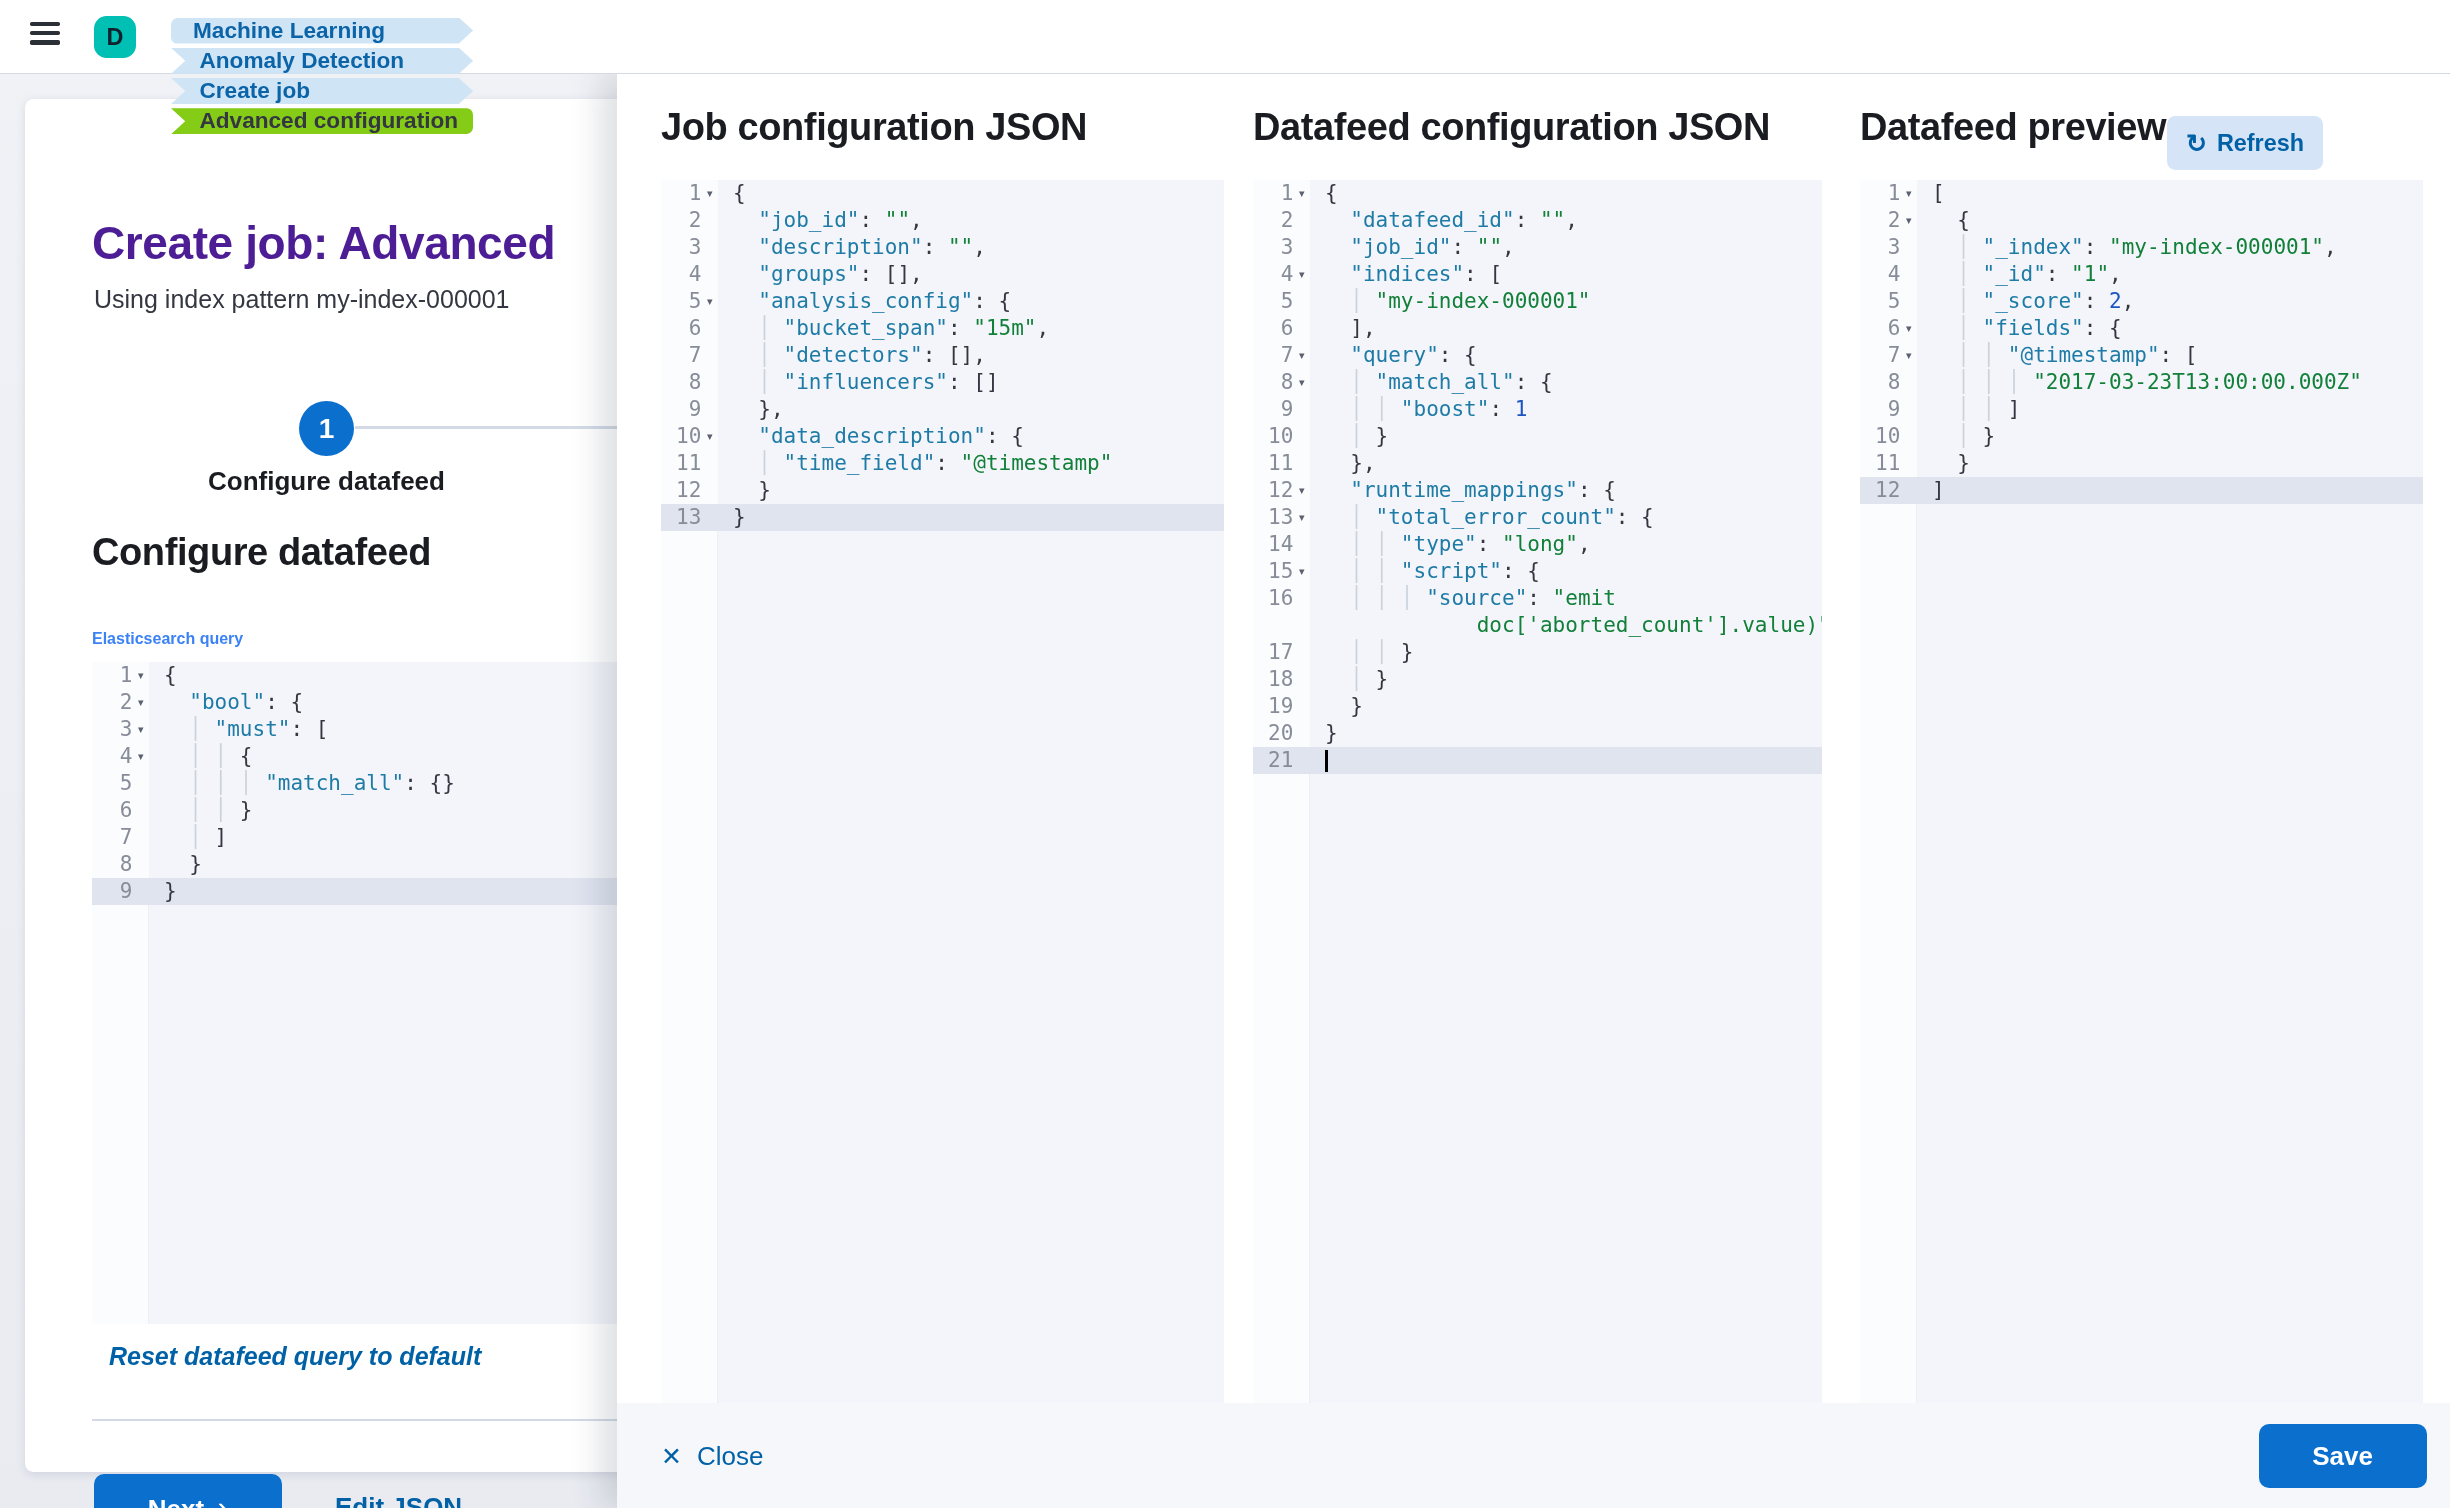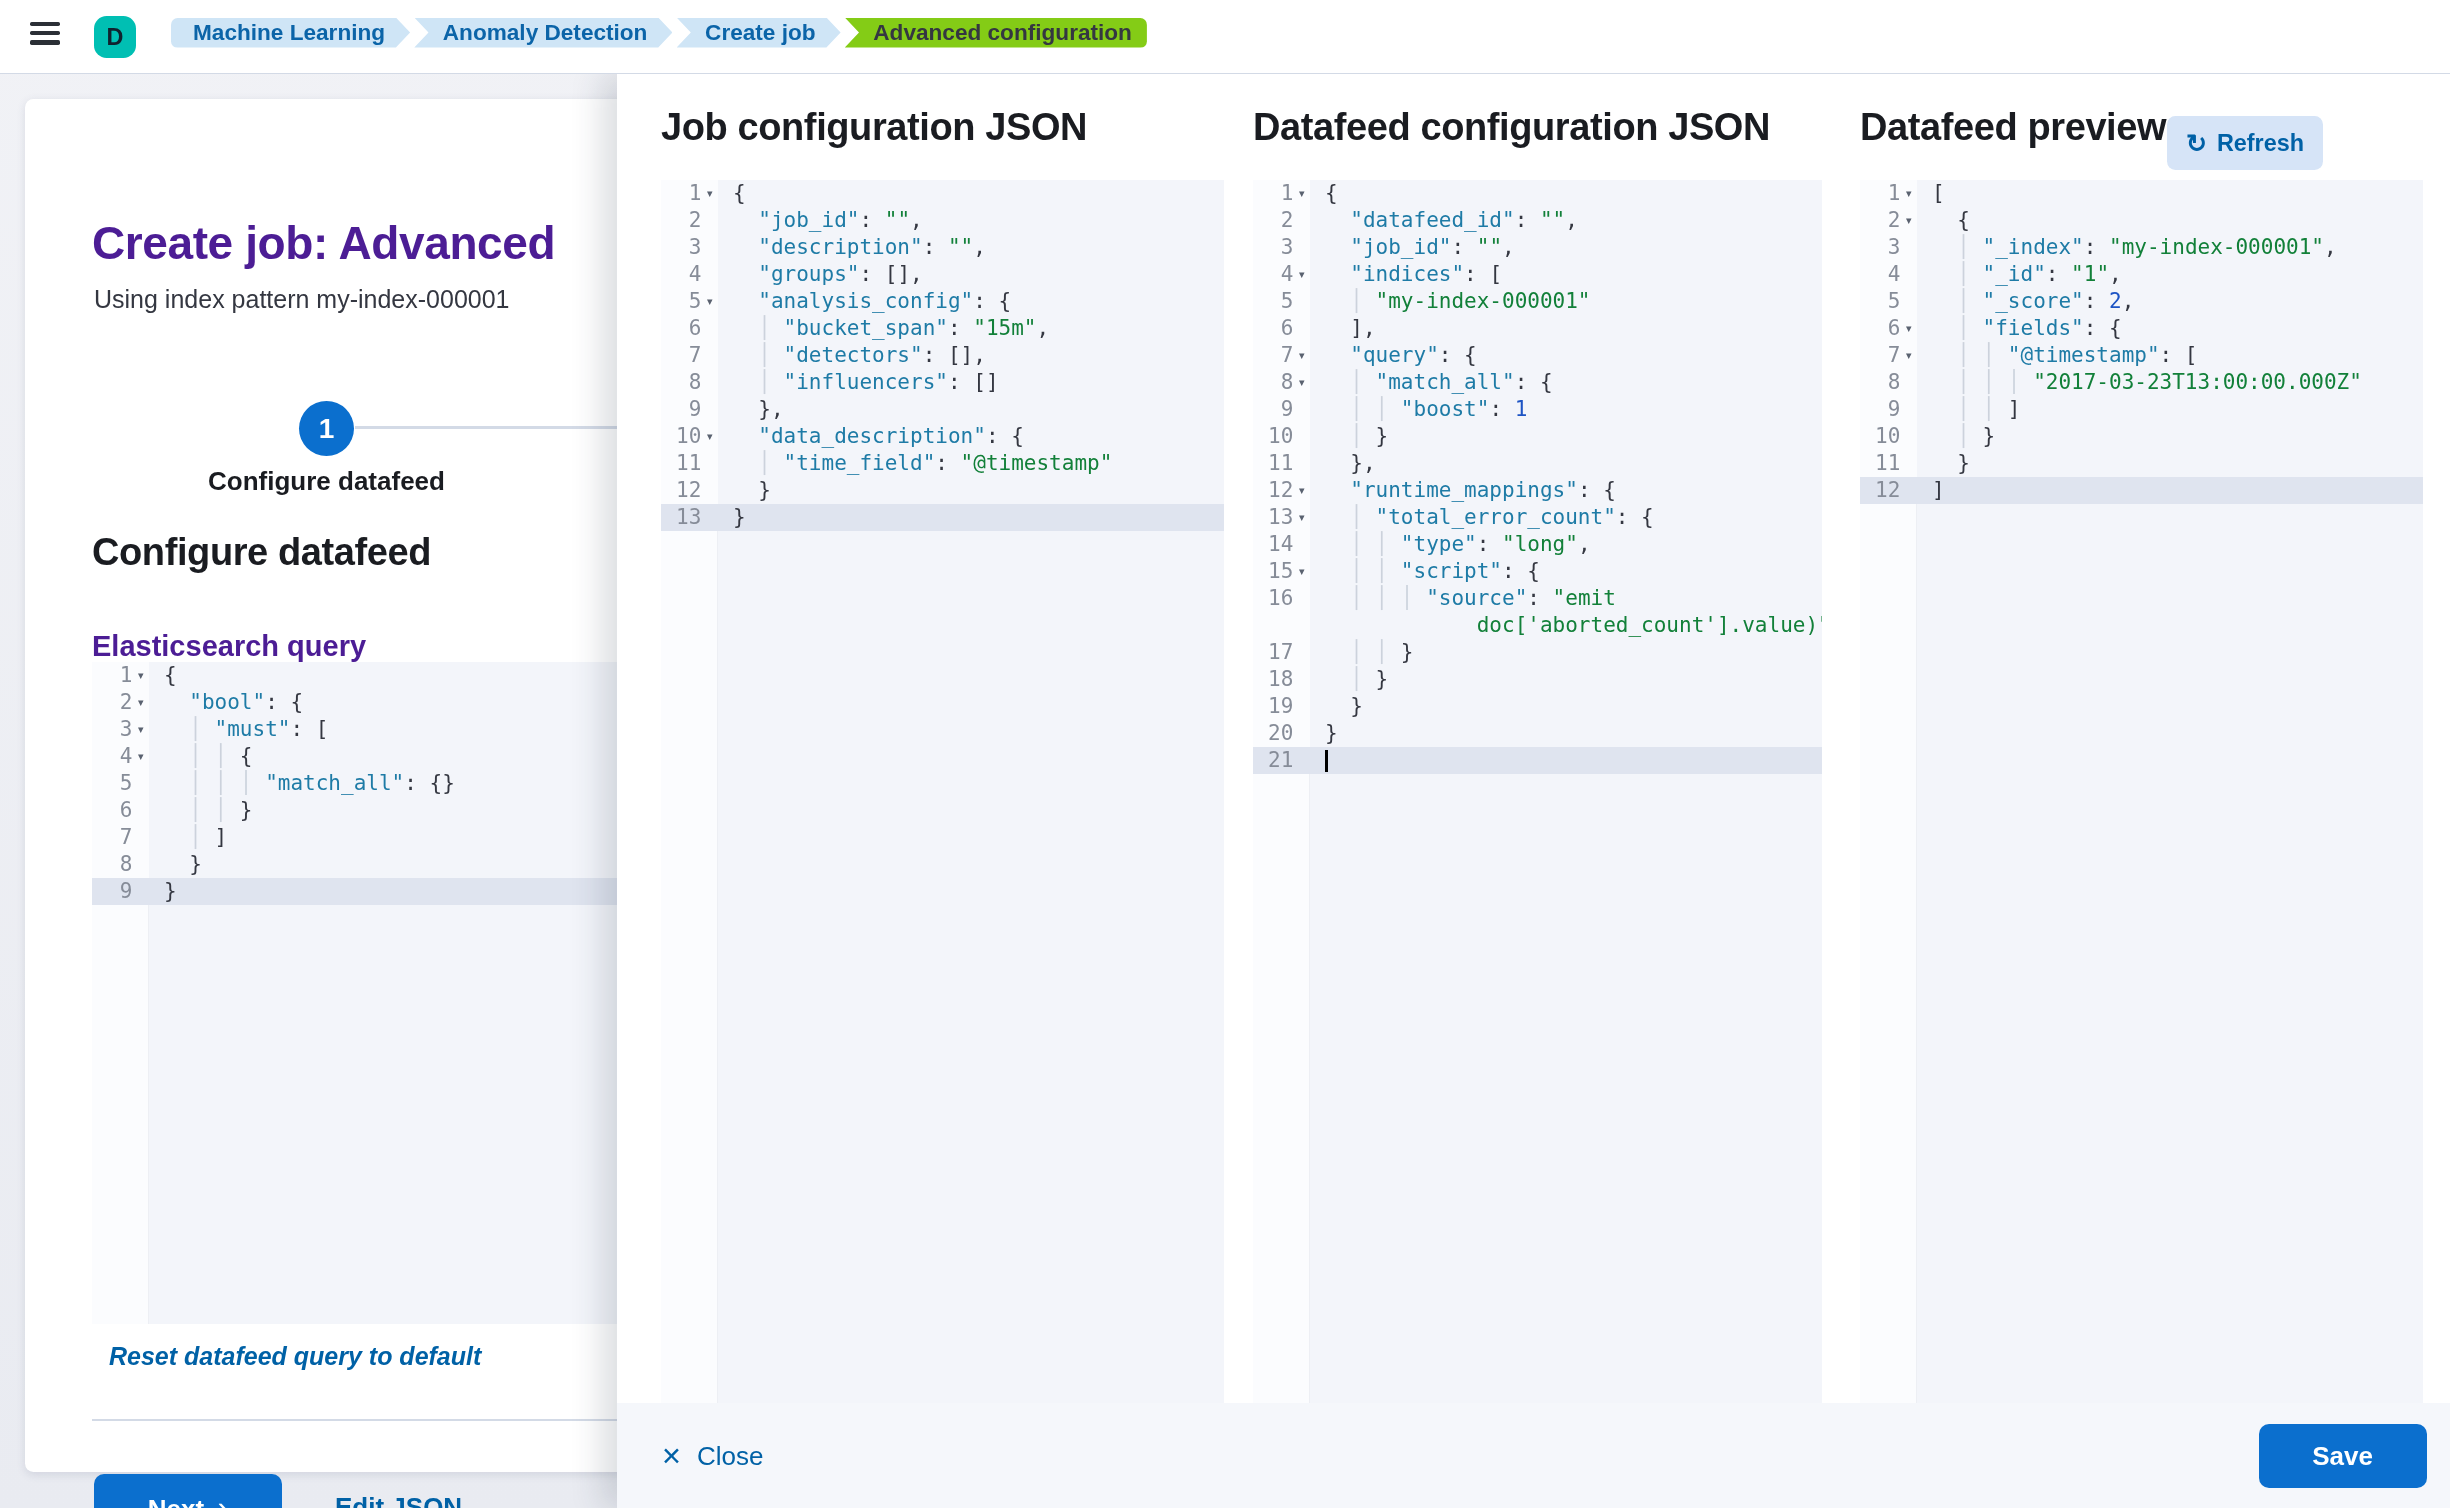--- a/index.html
+++ b/index.html
@@ -4,35 +4,35 @@
 <style>
   * { margin:0; padding:0; box-sizing:border-box; }
   html,body { width:2450px; height:1509px; overflow:hidden; }
   body { font-family:"Liberation Sans", sans-serif; background:linear-gradient(180deg,#f1f2f6 0%,#e9ebf1 100%); position:relative; color:#1a1c21; }
 
   
   .header { position:absolute; left:0; top:0; width:2450px; height:74px; background:#fff; border-bottom:0.8px solid #d3dae6; z-index:40; display:flex; align-items:center; }
   .hamburger { position:absolute; left:30px; top:22px; width:33px; height:30px; cursor:pointer; }
   .hamburger i { display:block; width:30px; height:4.2px; background:#2b2f36; border-radius:1.7px; margin:0 0 5px 0; }
   .space-badge { position:absolute; left:94px; top:16px; width:42px; height:42px; border-radius:12.6px; background:#00bfb3; color:#10222e; font-weight:700; font-size:23.4px; display:flex; align-items:center; justify-content:center; }
-  .crumbs { position:absolute; left:171px; top:17.6px; height:30px; display:flex; gap:4.2px; align-items:stretch; }
+  .crumbs { position:absolute; left:171px; top:17.6px; height:46px; display:flex; gap:4.2px; align-items:stretch;flex-direction:column; }
   .crumb { display:flex; align-items:center; font-size:22.6px; font-weight:600; color:#0b64a8; background:#cfe5f6; padding:0 25px 0 28.5px; white-space:nowrap; cursor:pointer;
            clip-path:polygon(0 0, calc(100% - 14.2px) 0, 100% 50%, calc(100% - 14.2px) 100%, 0 100%, 14.2px 50%); }
   .crumb.first { clip-path:polygon(0 0, calc(100% - 14.2px) 0, 100% 50%, calc(100% - 14.2px) 100%, 0 100%); border-radius:6.7px 0 0 6.7px; padding-left:22px; }
   .crumb.last  { clip-path:polygon(0 0, 100% 0, 100% 100%, 0 100%, 14.2px 50%); border-radius:0 6.7px 6.7px 0; background:#84cc16; color:#343741; cursor:default; padding-right:15px; }
 
   
   .card { position:absolute; left:25px; top:99px; width:980px; height:1373px; background:#fff; border-radius:8.4px; box-shadow:0 2.5px 8.4px rgba(70,80,110,.14); z-index:10; }
   .card h1 { position:absolute; left:67px; top:117px; font-size:46px; font-weight:700; letter-spacing:-0.4px; color:#4c1d95; }
   .card .subtitle { position:absolute; left:69px; top:186px; font-size:25px; color:#343741; font-weight:400;text-align:right; }
   .step-line { position:absolute; left:330px; top:327px; width:650px; height:2.5px; background:#d3dae6; }
   .step-circle { position:absolute; left:274px; top:302px; width:55px; height:55px; border-radius:50%; background:#0b6fce; color:#fff; font-size:28px; font-weight:600; display:flex; align-items:center; justify-content:center; z-index:2; }
   .step-label { position:absolute; left:134px; top:367px; width:335px; text-align:center; font-size:26px; font-weight:700; color:#1a1c21; }
   .card h2 { position:absolute; left:67px; top:432px; font-size:38px; font-weight:700; letter-spacing:-0.4px; }
-  .query-label { position:absolute; left:67px; top:531px; font-size:29px; font-weight:700; color:#4c1d95; }
+  .query-label { position:absolute; left:67px; top:531px; font-size:16px; font-weight:700; color:#3b82f6; }
   .reset-link { position:absolute; left:84px; top:1243px; font-size:25px; font-weight:600; color:#0061a6; cursor:pointer;font-style:italic; }
   .card-divider { position:absolute; left:67px; top:1320px; width:554px; height:1.7px; background:#d3dae6; }
   .next-btn { position:absolute; left:69px; top:1375px; width:188px; height:70px; background:#0b6fce; border:none; border-radius:10px; color:#fff; font-family:inherit; font-size:26px; font-weight:600; cursor:pointer; display:flex; align-items:center; justify-content:center; gap:13.4px; }
   .next-btn .chev { font-size:32px; font-weight:400; margin-top:-3.3px; }
   .editjson-link { position:absolute; left:310px; top:1393px; font-size:26px; font-weight:600; color:#0061a6; cursor:pointer; }
 
   
   .flyout { position:absolute; left:617px; top:74px; width:1833px; height:1435px; background:#fff; box-shadow:-15px 0 30px rgba(40,50,70,.16); z-index:20; }
   .col-title { position:absolute; font-size:38px; font-weight:700; letter-spacing:-0.4px; color:#1a1c21; top:32px; }
   .t1 { left:44px; } .t2 { left:636px; } .t3 { left:1243px; }

